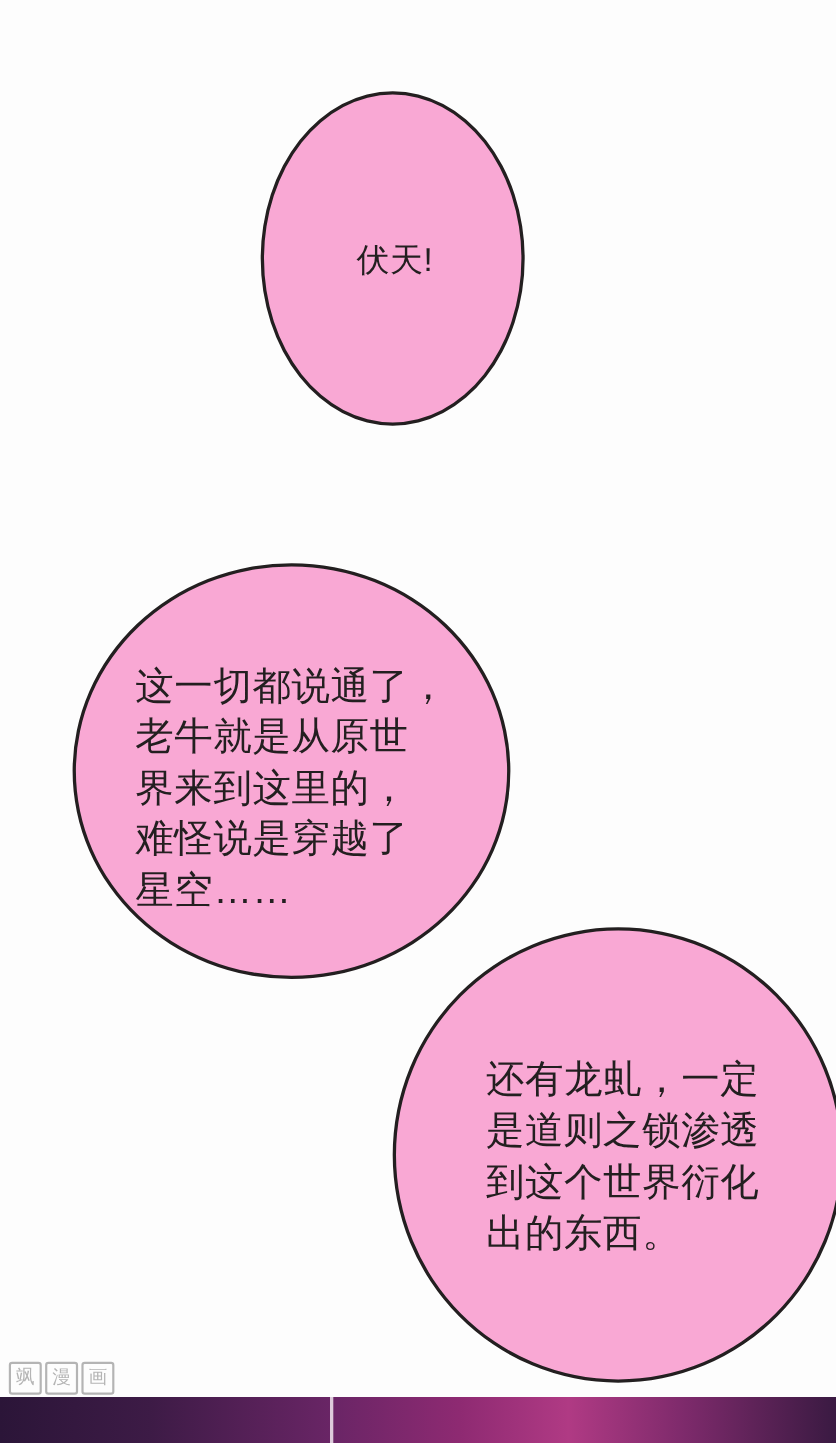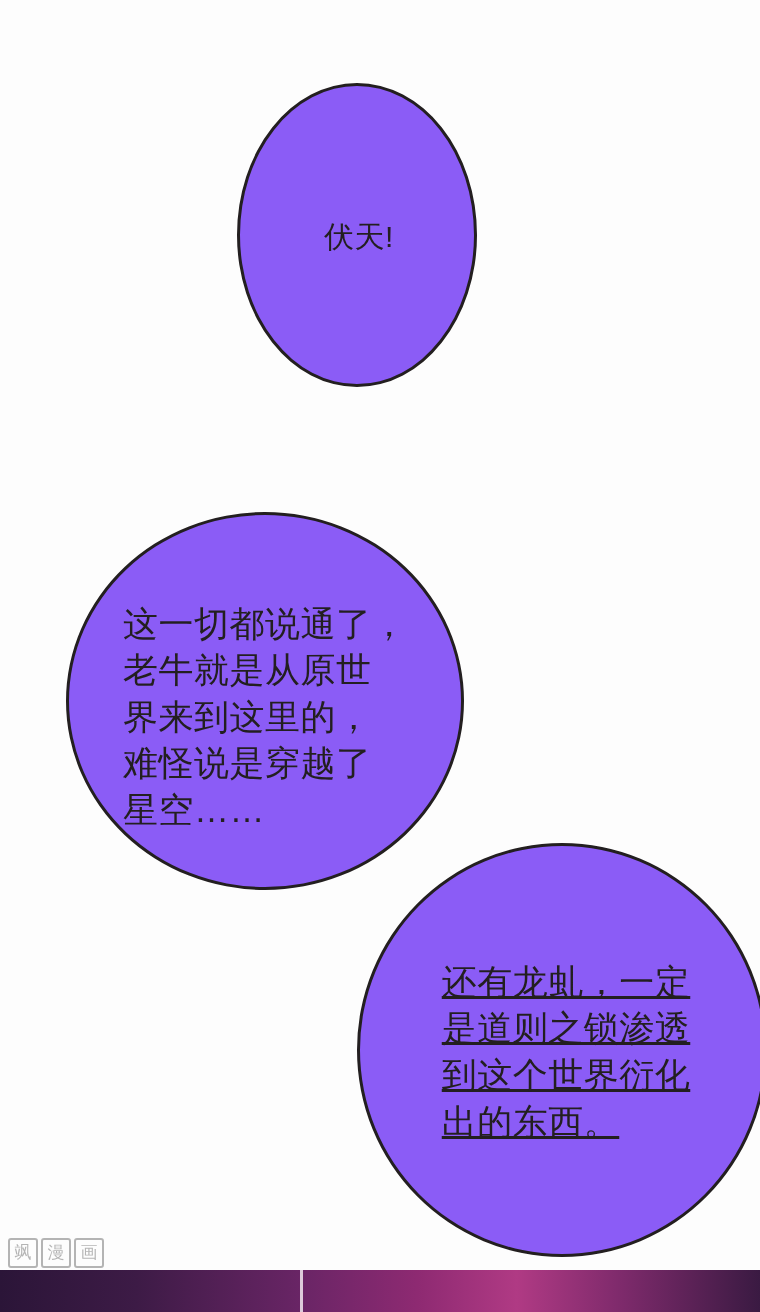--- a/index.html
+++ b/index.html
@@ -14,21 +14,21 @@
     position: relative;
     width: 760px;
     height: 1312px;
     background: #fdfdfd;
     overflow: hidden;
   }
 
   .bubble {
     position: absolute;
     box-sizing: border-box;
-    background: #8b5cf6;
+    background: #f9a8d4;
     border: 3px solid #231f20;
     border-radius: 50%;
     display: flex;
     align-items: center;
     justify-content: center;
   }
 
   .bubble-text {
     color: #231f20;
     text-align: left;
@@ -68,21 +68,20 @@
   #bubble-3 {
     left: 357px;
     top: 843px;
     width: 410px;
     height: 414px;
   }
   #bubble-3 .bubble-text {
     font-size: 35px;
     line-height: 1.33;
     transform: translate(4px, 2px);
-    text-decoration: underline;
   }
 
   
   #bottom-strip {
     position: absolute;
     left: 0;
     bottom: 0;
     width: 760px;
     height: 42px;
     background: linear-gradient(90deg, #2b1538 0%, #3d1b46 18%, #6a2566 40%, #8e2a72 55%, #b03a84 68%, #7d2a6b 82%, #3a1a42 100%);

